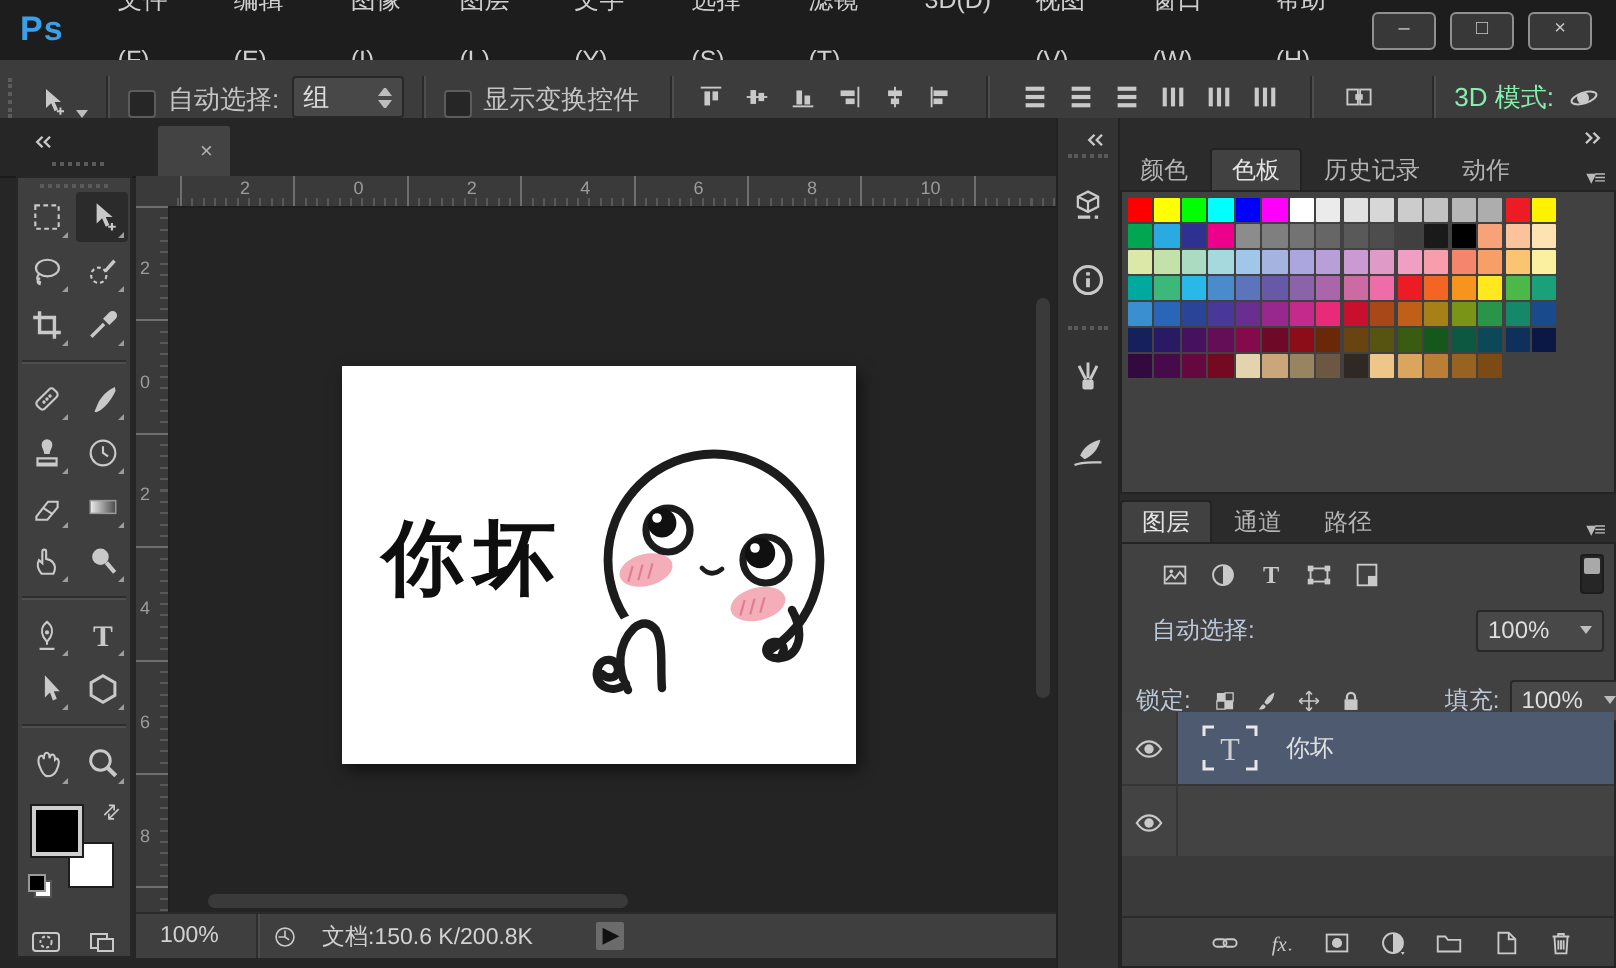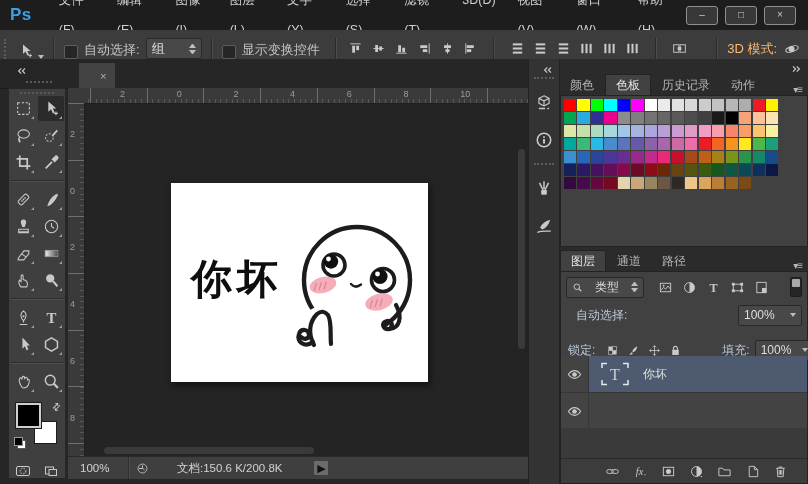--- a/index.html
+++ b/index.html
@@ -27,21 +27,21 @@
           display:inline-flex;align-items:center;padding:0 5px;gap:7px;color:#dedede}
   .updown{display:inline-block;width:7px}
   .updown:before{content:"";display:block;border-left:3.5px solid transparent;border-right:3.5px solid transparent;
                  border-bottom:4px solid #bdbdbd;margin-bottom:2px}
   .updown:after{content:"";display:block;border-left:3.5px solid transparent;border-right:3.5px solid transparent;
                 border-top:4px solid #bdbdbd}
   .dd-arrow{display:inline-block;border-left:3.5px solid transparent;border-right:3.5px solid transparent;
             border-top:4px solid #bdbdbd;margin-left:4px}
   #align-strip{display:flex;align-items:center;gap:4px}
   #align-strip .icon{padding:2px}
-  #mode-3d{margin-left:auto;display:flex;align-items:center;margin-right:8px;color:#fdba74}
+  #mode-3d{margin-left:auto;display:flex;align-items:center;margin-right:8px;color:#86efac}
 
   
   #tabrow{position:absolute;left:0;top:59px;width:528px;height:29px;background:#262626;border-bottom:1px solid #1b1b1b}
   #tools-collapse{position:absolute;left:16px;top:6px}
   #tools-grip{position:absolute;left:26px;top:22px;width:26px;border-top:2px dotted #5a5a5a}
   #doc-tab{position:absolute;left:78px;top:3px;height:25px;background:#434343;border:1px solid #262626;border-bottom:none;
            border-radius:2px 2px 0 0;display:flex;align-items:center;padding:0 9px;color:#d8d8d8;font-size:12px}
   #doc-tab-close{margin-left:12px;color:#b0b0b0;font-size:11px}
 
   
@@ -82,21 +82,21 @@
   #canvas-doc{position:absolute;left:87px;top:80px;width:257px;height:199px;background:#fff;
               box-shadow:2px 3px 7px rgba(0,0,0,.55)}
   #vscroll{position:absolute;right:3px;top:46px;width:7px;height:200px;background:#3a3a3a;border-radius:4px}
   #hscroll{position:absolute;left:20px;bottom:3px;width:210px;height:7px;background:#3a3a3a;border-radius:4px}
 
   
   #statusbar{position:absolute;left:68px;bottom:5px;width:460px;height:22px;background:#3f3f3f;
              border-top:1px solid #2a2a2a;display:flex;align-items:center;font-size:11.5px;color:#d2d2d2}
   #status-zoom{margin-left:12px;width:42px}
   .status-sep{width:1px;height:22px;background:#2e2e2e;border-right:1px solid #4c4c4c;margin:0 6px}
-  #doc-info{margin-left:28px}
+  #doc-info{margin-left:12px}
   #status-expand{margin-left:32px;color:#111;font-size:11px;background:#6b6b6b;width:14px;height:14px;
                  line-height:14px;text-align:center;border-radius:1px}
 
   
   #dock{position:absolute;left:528px;top:59px;width:32px;bottom:0;background:#333333;
         border-left:1px solid #222;border-right:1px solid #222;box-sizing:border-box}
   #dock .pgrip{width:20px;margin:4px auto;border-top:2px dotted #5a5a5a}
   #dock-collapse{position:absolute;right:5px;top:5px}
   .dock-btn{display:flex;justify-content:center;align-items:center;height:30px;margin:8px 0}
 
@@ -738,30 +738,20 @@
     </div>
 
     <div class="ptabs" id="p2-tabs">
         <div class="ptab active">图层</div>
         <div class="ptab">通道</div>
         <div class="ptab">路径</div>
         <span class="pmenu">▾≡</span>
       </div>
     <div id="p2-body">
       <div id="filter-row">
-        <span class="select" id="type-select">
-          <span class="icon" id="filter-search-icon">
-              <svg width="11" height="11" viewBox="0 0 16 16" fill="none">
-                <circle cx="7" cy="7" r="4" stroke="#c9c9c9" stroke-width="1.4"></circle>
-                <path d="M10 10 L13.5 13.5" stroke="#c9c9c9" stroke-width="1.8"></path>
-              </svg>
-            </span>
-          <span>类型</span>
-          <span class="updown"></span>
-        </span>
         <div id="filter-icons">
             <span class="icon">
               <svg width="15" height="15" viewBox="0 0 16 16" fill="none">
                 <rect x="2.5" y="3.5" width="11" height="9" stroke="#c9c9c9"></rect>
                 <path d="M3.2 10.8 l2.8 -3 2 2 2.6 -3.4 2.4 3" stroke="#c9c9c9"></path>
                 <circle cx="6" cy="6" r="1" fill="#c9c9c9"></circle>
               </svg>
             </span>
             <span class="icon">
               <svg width="15" height="15" viewBox="0 0 16 16" fill="none">

